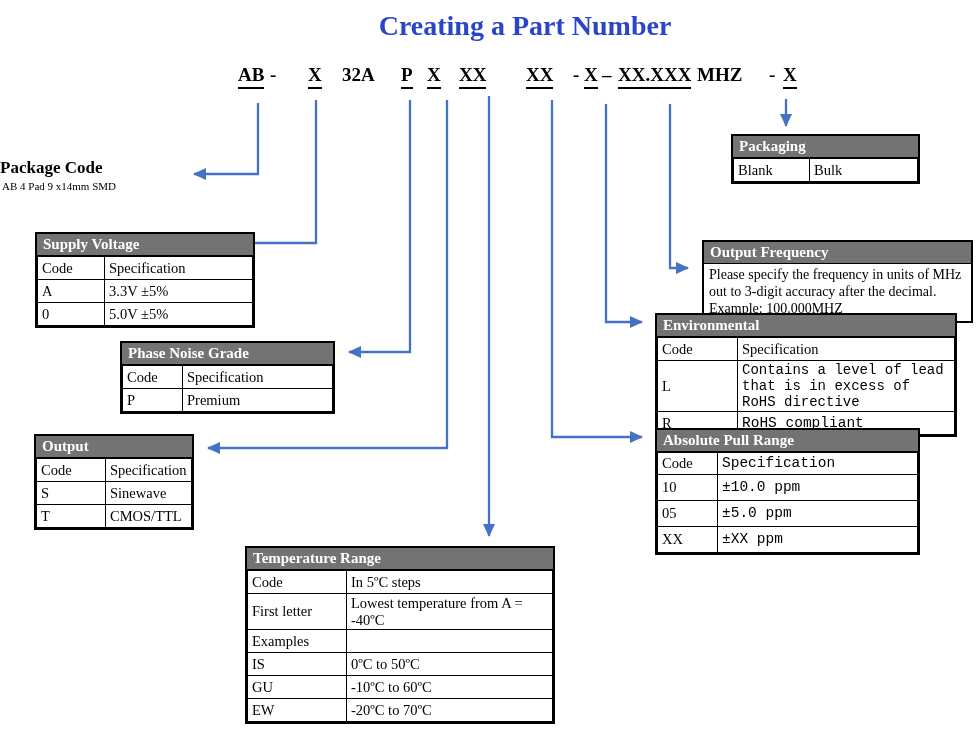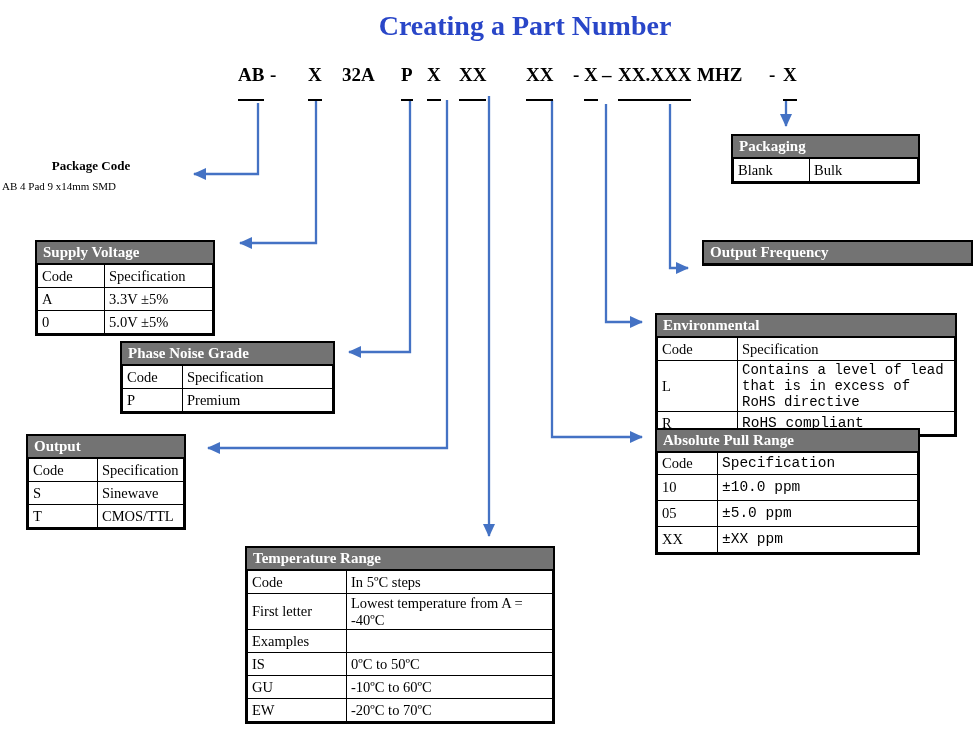--- a/index.html
+++ b/index.html
@@ -7,25 +7,25 @@
     position:relative;width:978px;height:741px;background:#ffffff;overflow:hidden;
     font-family:"Liberation Serif","DejaVu Serif",serif;color:#000;
   }
   
   .page-title{
     position:absolute;top:10px;left:0;width:978px;padding-left:72px;box-sizing:border-box;
     text-align:center;font-size:28px;font-weight:bold;color:#2946C8;
   }
   
   .seg{position:absolute;top:64px;font-size:19px;font-weight:bold;white-space:nowrap;line-height:1.2;}
-  .seg.u{border-bottom:2.5px solid #000;padding-bottom:12px;}
+  .seg.u{border-bottom:2.5px solid #000;padding-bottom:0px;}
   
   svg.arrows{position:absolute;left:0;top:0;pointer-events:none;}
   
-  .pkg-label{position:absolute;left:0;top:158px;width:182px;text-align:center;font-size:13px;font-weight:bold;}
+  .pkg-label{position:absolute;left:0;top:158px;width:182px;text-align:left;font-size:17px;font-weight:bold;}
   .pkg-desc{position:absolute;left:2px;top:180px;font-size:11px;white-space:nowrap;}
   
   .tbl{position:absolute;border:2px solid #000;background:#fff;box-sizing:border-box;}
   .thead{background:#737373;color:#fff;font-weight:bold;font-size:15px;
          padding:2px 6px;border-bottom:1.5px solid #000;line-height:17px;height:17px;}
   .tbl table{width:100%;border-collapse:collapse;table-layout:fixed;}
   .tbl td{border:1.4px solid #000;font-size:14.5px;height:20px;
           padding:1px 4px;line-height:1.15;overflow:hidden;}
   .tbl td.l{text-align:left;font-family:Liberation Mono, monospace;}
   .tbl.apr td{height:23px;}
@@ -83,21 +83,21 @@
     <table>
       <tbody>
           <tr>
         <td style="width:67px">Blank</td>
         <td>Bulk</td>
       </tr>
     </tbody>
       </table>
   </div>
 
-  <div class="tbl" style="left:35px;top:240px;width:180px">
+  <div class="tbl" style="left:35px;top:232px;width:220px">
     <div class="thead">Supply Voltage</div>
     <table>
       <tbody>
           <tr>
         <td style="width:58px">Code</td>
         <td>Specification</td>
       </tr>
       <tr>
         <td>A</td>
         <td>3.3V ±5%</td>
@@ -119,21 +119,21 @@
         <td>Specification</td>
       </tr>
       <tr>
         <td>P</td>
         <td>Premium</td>
       </tr>
     </tbody>
       </table>
   </div>
 
-  <div class="tbl" style="left:26px;top:434px;width:160px">
+  <div class="tbl" style="left:34px;top:434px;width:160px">
     <div class="thead">Output</div>
     <table>
       <tbody>
           <tr>
         <td style="width:60px">Code</td>
         <td>Specification</td>
       </tr>
       <tr>
         <td>S</td>
         <td>Sinewave</td>
@@ -173,20 +173,25 @@
       <tr>
         <td>EW</td>
         <td>-20ºC to 70ºC</td>
       </tr>
     </tbody>
       </table>
   </div>
 
   <div class="tbl" style="left:702px;top:240px;width:271px">
     <div class="thead">Output Frequency</div>
+    <div class="of-body">
+      <div>Please specify the frequency in units of MHz</div>
+      <div>out to 3-digit accuracy after the decimal.</div>
+      <div>Example: 100.000MHZ</div>
+    </div>
   </div>
 
   <div class="tbl" style="left:655px;top:313px;width:302px">
     <div class="thead">Environmental</div>
     <table>
       <tbody>
           <tr>
         <td style="width:71px">Code</td>
         <td>Specification</td>
       </tr>

